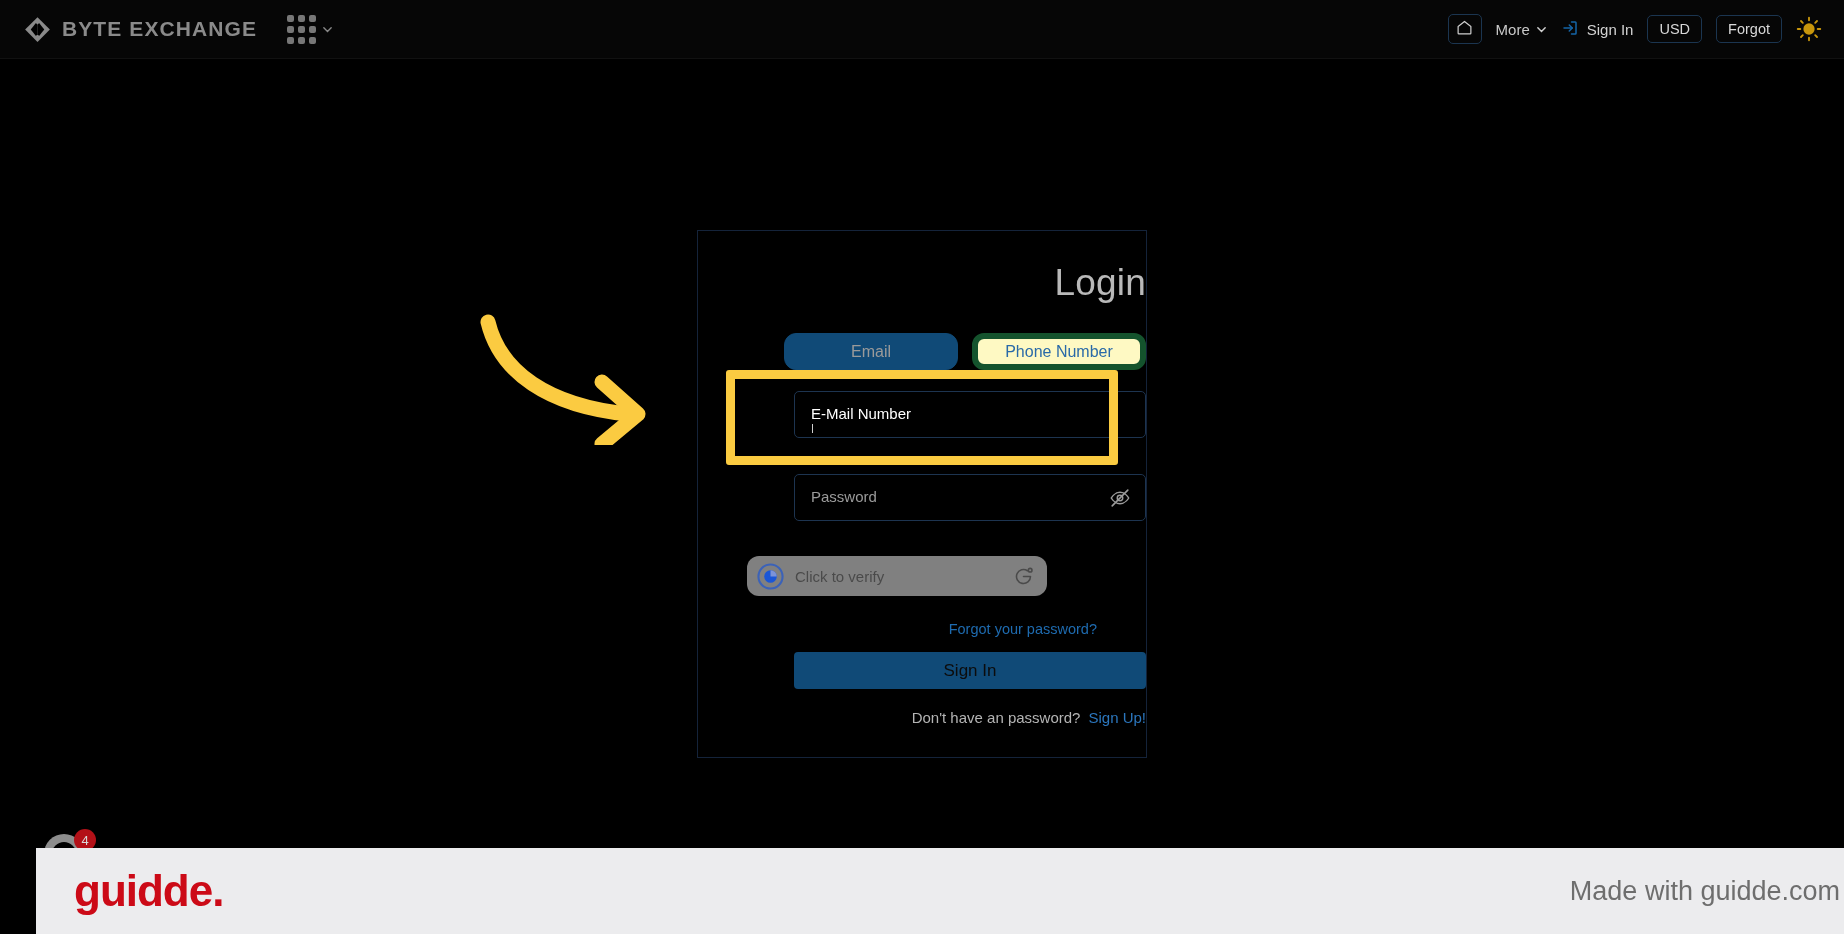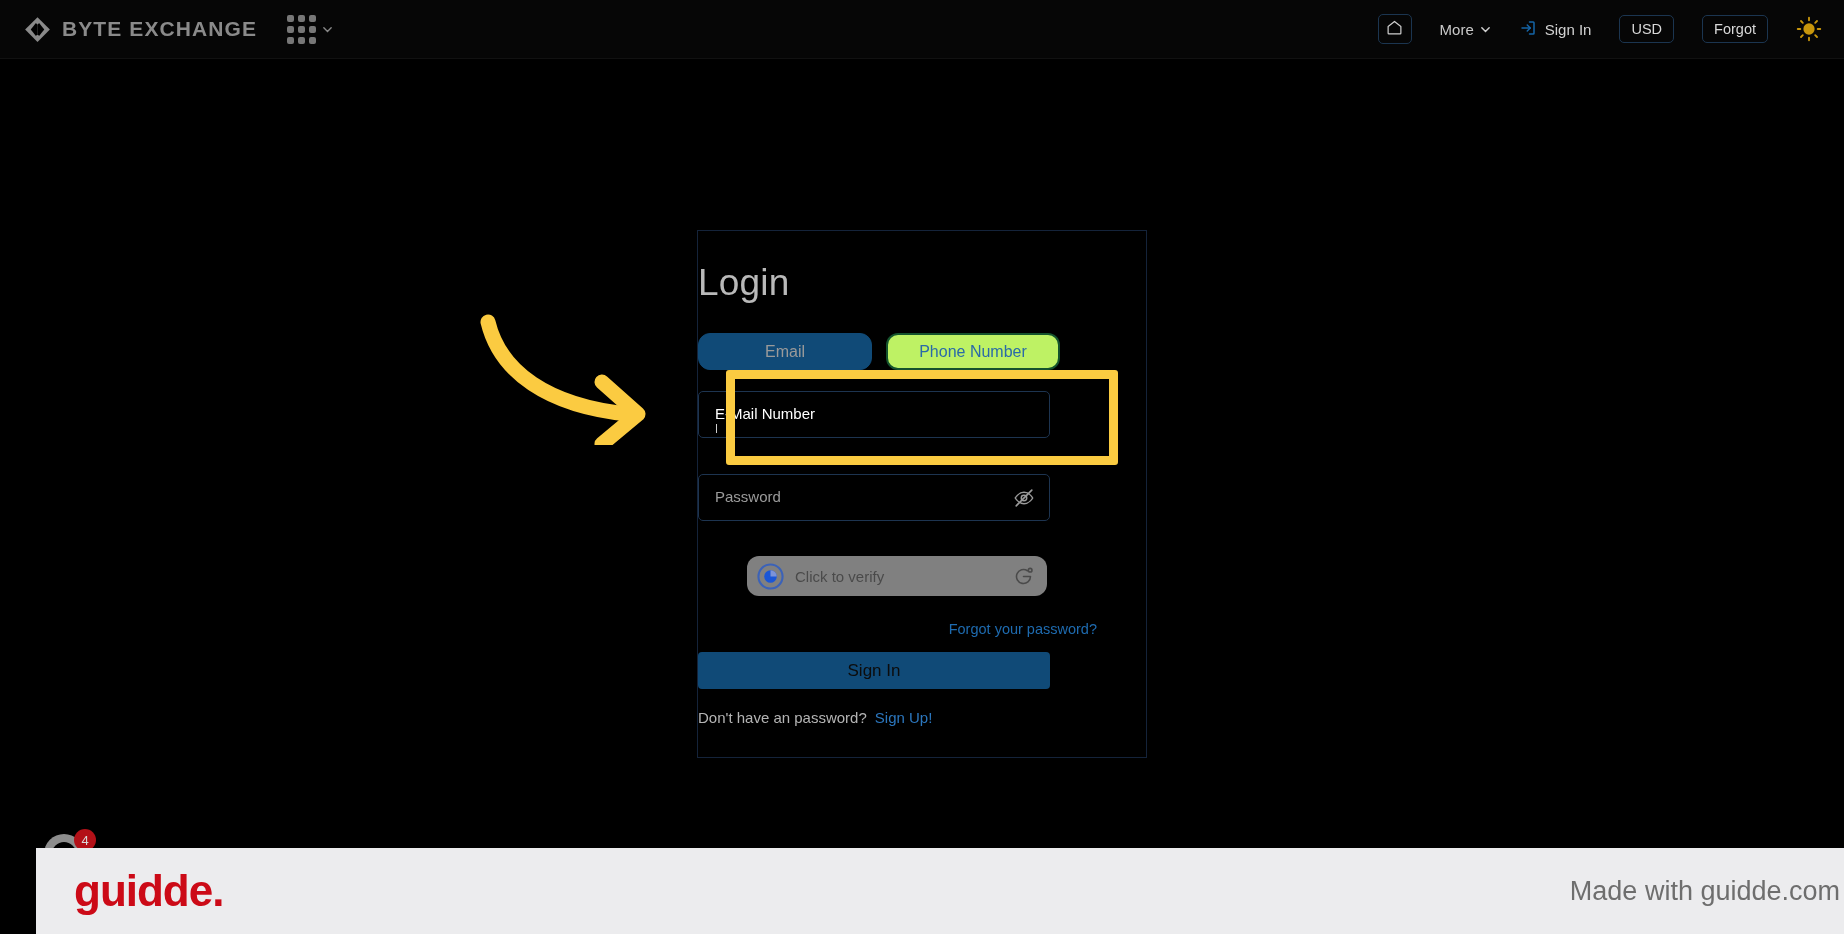--- a/index.html
+++ b/index.html
@@ -24,21 +24,21 @@
     color:#8a8a8a; font-size:21px; font-weight:bold;
     letter-spacing:1.1px; white-space:nowrap;
   }
   .grid-menu { display:flex; align-items:center; gap:6px; margin-left:30px; cursor:pointer; }
   .grid-dots { display:grid; grid-template-columns:repeat(3,7px); grid-gap:4px; }
   .grid-dots i { display:block; width:7px; height:7px; background:#777; border-radius:2px; }
   .chev { width:11px; height:11px; display:block; }
 
   .nav-right {
     margin-left:auto; margin-right:22px;
-    display:flex; align-items:center; gap:28px;
+    display:flex; align-items:center; gap:14px;
   }
   .icon-box {
     width:34px; height:30px; border:1px solid #1b3550; border-radius:5px;
     display:flex; align-items:center; justify-content:center; cursor:pointer;
   }
   .nav-more {
     display:flex; align-items:center; gap:6px;
     color:#c9c9c9; font-size:15px; cursor:pointer;
   }
   .nav-signin {
@@ -49,34 +49,34 @@
     border:1px solid #1b3550; border-radius:5px;
     padding:5px 11px; color:#d8d8d8; font-size:14.5px; cursor:pointer;
   }
   .sun-btn { width:26px; height:26px; cursor:pointer; display:block; }
 
   
   .card {
     position:absolute; left:697px; top:230px;
     width:450px; height:528px;
     background:#000; border:1px solid #14233a;
-    display:flex; flex-direction:column; align-items:flex-start;
+    display:flex; flex-direction:column; align-items:flex-end;
   }
   .card-title {
     margin-top:31px; color:#b9b9b9;
     font-size:37px; font-weight:normal; letter-spacing:0.2px;
   }
   .tabs { display:flex; gap:14px; margin-top:29px; }
   .tab {
     width:174px; height:37px; border-radius:12px;
     display:flex; align-items:center; justify-content:center;
     font-size:16px; cursor:pointer;
   }
   .tab.active { background:#104a77; color:#9a9a9a; border:1px solid #104a77; }
-  .tab.inactive { background:#bef264; color:#2a6aa8; border:2px solid #14532d; }
+  .tab.inactive { background:#fef9c3; color:#2a6aa8; border:6px solid #14532d; }
 
   .field {
     width:352px; height:47px; background:#000;
     border:1px solid #1d3450; border-radius:5px;
     position:relative; cursor:text;
   }
   .field-email { margin-top:21px; }
   .field-pass  { margin-top:36px; }
   .field-label {
     position:absolute; left:16px; top:13px;

